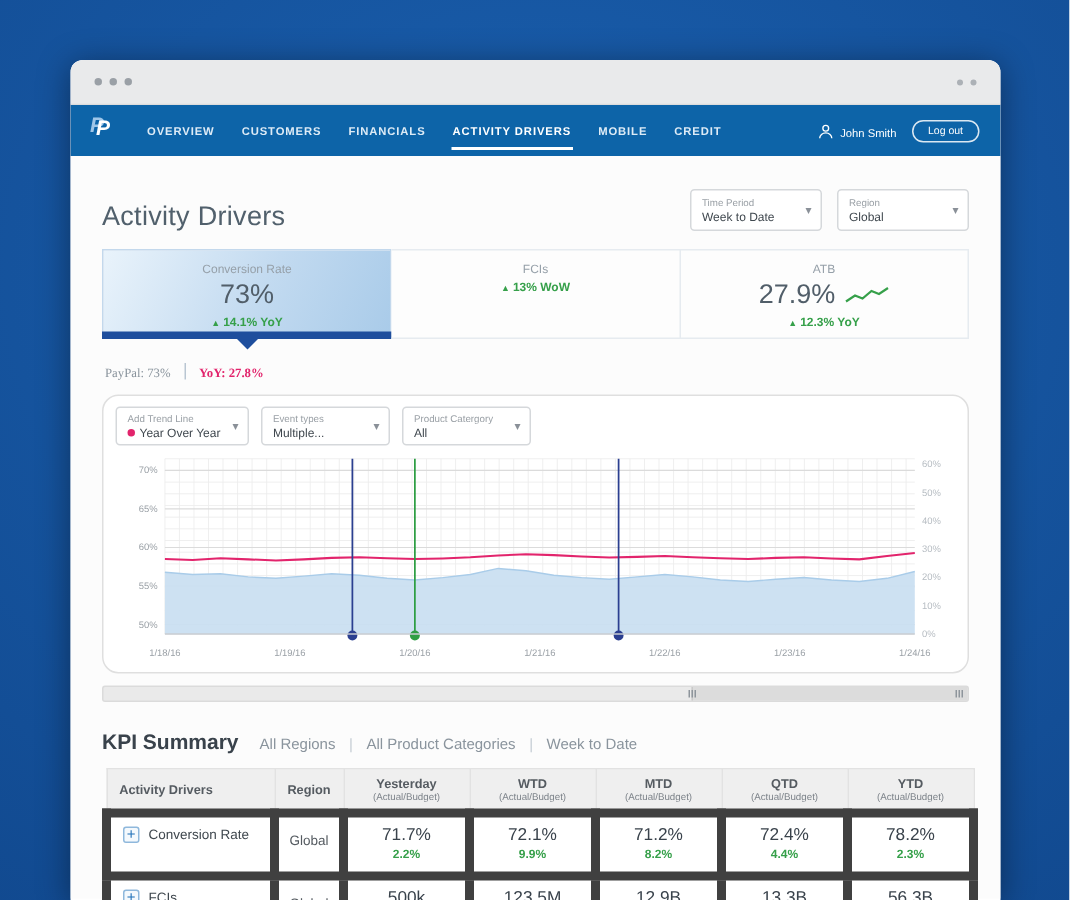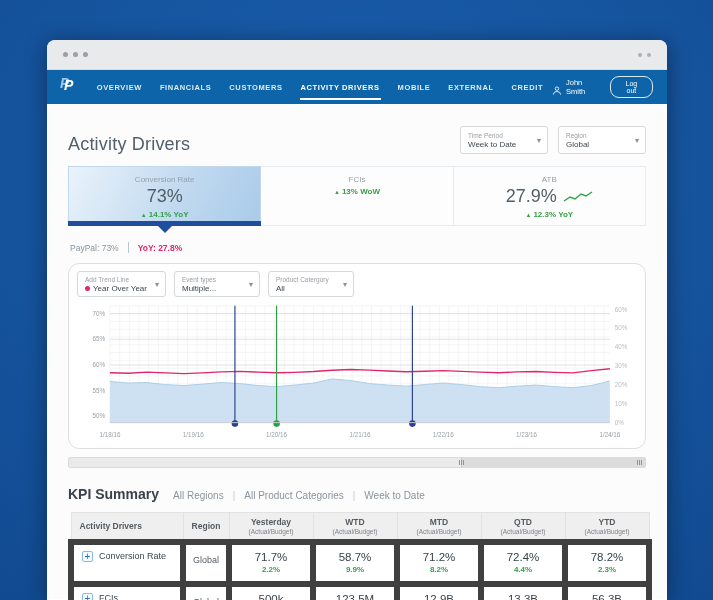--- a/index.html
+++ b/index.html
@@ -51,21 +51,21 @@
   .card + .card { border-left:none; }
   .card .label { font-size:8px; color:#96A0A9; }
   .card .value { font-size:18px; color:#515E69; margin-top:2px; display:flex; justify-content:center; align-items:center; gap:6px; }
   .card .delta { font-size:8px; font-weight:bold; color:#36A04A; margin-top:3px; }
   .card .delta .arr { font-size:6px; margin-right:2px; }
   .card.selected { background:linear-gradient(115deg,#E9F3FB 0%,#C2DAF0 55%,#A9CBE9 100%); border-color:#C3D8EC; }
   .card.selected::after { content:""; position:absolute; left:-1px; right:-1px; bottom:-1px; height:5px; background:#1E4E9D; }
   .card .notch { position:absolute; left:50%; bottom:-8px; margin-left:-7px; width:0; height:0;
     border-left:7px solid transparent; border-right:7px solid transparent; border-top:7px solid #1E4E9D; z-index:3; }
 
-  .selection-row { margin-top:16px; display:flex; align-items:flex-end; gap:9px; font-size:8.5px; color:#8A949D; padding-left:2px; }
+  .selection-row { margin-top:16px; display:flex; align-items:flex-end; gap:9px; font-size:8.5px; color:#8A949D; padding-left:2px;font-family:Liberation Serif, serif; }
   .selection-row .vr { width:1px; height:11px; background:#B9C6D2; }
   .selection-row .yoy { color:#E2246C; font-weight:bold; }
 
   .chart-panel { margin-top:10px; border:1px solid #DFDFDF; border-radius:11px; background:#FFF; padding:7px 8px 2px; }
   .chart-controls { display:flex; gap:8px; }
   .chart-controls .combo { height:26px; min-width:86px; }
   #chart { display:block; width:100%; height:146px; margin-top:3px; }
 
   .brush { margin-top:8px; height:11px; background:#EAEAEA; border:1px solid #DBDBDB; border-radius:2px; position:relative; cursor:pointer; }
   .brush .range { position:absolute; left:68%; right:0; top:0; bottom:0; background:#DCDCDC; border-left:1px solid #C9C9C9; }
@@ -108,25 +108,24 @@
       </div>
     </div>
 
     <div class="navbar">
       <div class="brand">
         <span class="p1">P</span>
           <span class="p2">P</span>
       </div>
       <div id="nav-items" style="display:flex">
           <div class="nav-item">OVERVIEW</div>
+          <div class="nav-item">CUSTOMERS</div>
           <div class="nav-item">FINANCIALS</div>
-          <div class="nav-item">CUSTOMERS</div>
           <div class="nav-item active">ACTIVITY DRIVERS</div>
           <div class="nav-item">MOBILE</div>
-          <div class="nav-item">EXTERNAL</div>
           <div class="nav-item">CREDIT</div>
         </div>
       <div class="nav-right">
         <span class="user">
           <svg width="11" height="11" viewBox="0 0 12 12">
             <circle cx="6" cy="3.8" r="2.1" fill="none" stroke="#FFF" stroke-width="1"></circle>
             <path d="M1.6,11 a4.4,3.8 0 0,1 8.8,0" fill="none" stroke="#FFF" stroke-width="1"></path>
           </svg>
           <span>John Smith</span>
         </span>
@@ -386,21 +385,21 @@
           </thead>
           <tbody>
             <tr>
               <td class="driver"><span class="expand">+</span><span>Conversion Rate</span></td>
               <td class="region">Global</td>
               <td>
                 <div class="cell-value">71.7%</div>
                 <div class="cell-sub">2.2%</div>
               </td>
               <td>
-                <div class="cell-value">58.7%</div>
+                <div class="cell-value">72.1%</div>
                 <div class="cell-sub">9.9%</div>
               </td>
               <td>
                 <div class="cell-value">71.2%</div>
                 <div class="cell-sub">8.2%</div>
               </td>
               <td>
                 <div class="cell-value">72.4%</div>
                 <div class="cell-sub">4.4%</div>
               </td>

